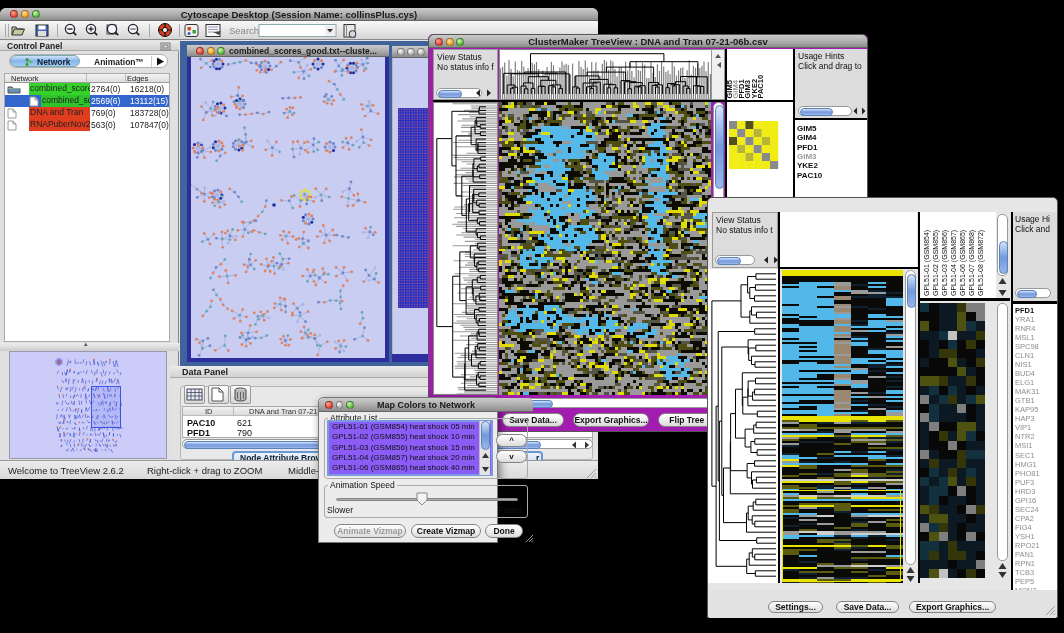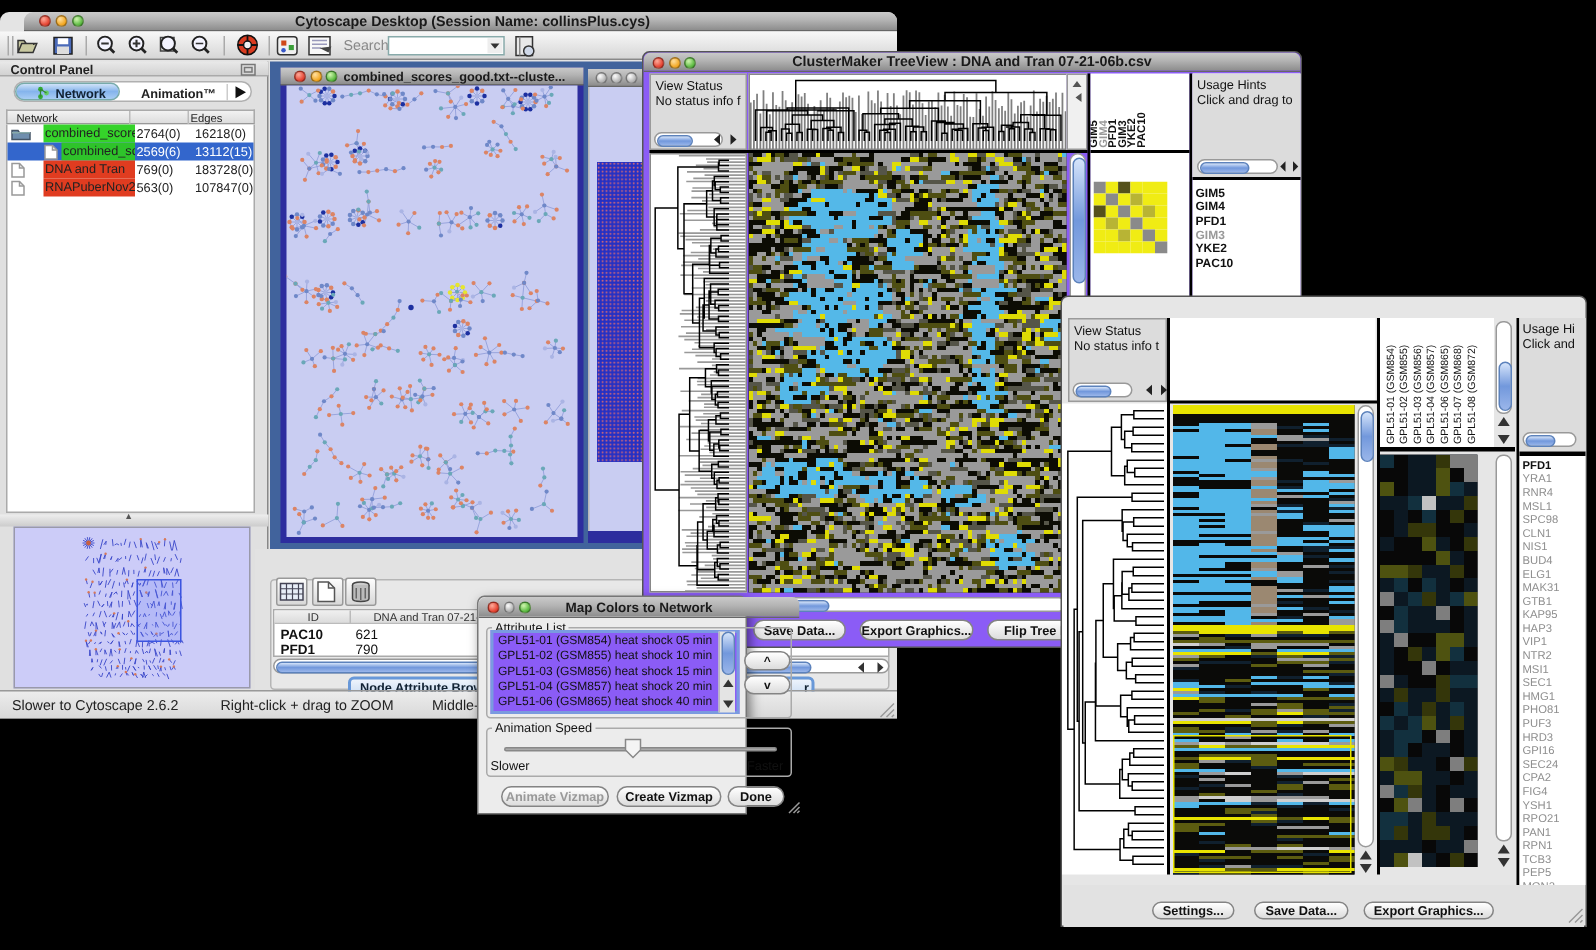--- a/index.html
+++ b/index.html
@@ -12,21 +12,21 @@
 .gry{background:radial-gradient(circle at 35% 30%,#fdfdfd,#b0b0b0 70%)}
 .ttl{font-weight:bold;color:#1a1a1a;text-align:center;white-space:nowrap}
 .pnl{background:#dcdcdc;border:1px solid #9a9a9a}
 .sbt{background:#fff;border:1px solid #999;border-radius:999px}
 .sbp{background:linear-gradient(#d5e4fa,#7298dc 50%,#9ab6ea);border:1px solid #5c82bc;border-radius:999px}
 .aq{background:linear-gradient(#fff,#dcdcdc);border:1px solid #848484;border-radius:999px;text-align:center;font-weight:bold;color:#111}
 .blkln{background:#000}
 svg{display:block}
 </style></head><body>
 <div class="a" style="left:0;top:8px;width:598px;height:471px;background:#e4e4e4;border-radius:6px 6px 0 0;overflow:hidden">
-    <div class="a tb" style="left:16px;top:0;width:598px;height:13px;border-radius:6px 6px 0 0">
+    <div class="a tb" style="left:0;top:0;width:598px;height:13px;border-radius:6px 6px 0 0">
       <div class="a lt red" style="left:10px;top:2px"></div>
       <div class="a lt org" style="left:21px;top:2px"></div>
       <div class="a lt grn" style="left:32px;top:2px"></div>
       <div class="ttl" style="font-size:9.5px;line-height:13px">Cytoscape Desktop (Session Name: collinsPlus.cys)</div>
     </div>
     <div class="a" style="left:0;top:13px;width:598px;height:19px;background:linear-gradient(#f8f8f8,#d6d6d6);border-bottom:1px solid #888">
       <svg class="a" style="left:0;top:0" width="598" height="19">
         <path d="M5.5 3v13M8.5 3v13" stroke="#aaa" fill="none"></path>
         <g stroke="#333" fill="#c8c8a0" stroke-width="1">
           <path d="M12 14l2.5-6h10l-2.5 6zM12 14V6h4l1.5 2h5v1"></path>
@@ -1469,20 +1469,23 @@
               <circle cx="171.6" cy="279.1" r="1.4" fill="#6aa8b8"></circle>
               <circle cx="177" cy="283.5" r="1.4" fill="#dc8465"></circle>
               <circle cx="163.6" cy="282.3" r="1.4" fill="#6f88c8"></circle>
               <circle cx="173.4" cy="270.7" r="1.4" fill="#6f88c8"></circle>
             </g>
           </svg>
         </div>
       </div>
     </div>
     <div class="a" style="left:170px;top:358px;width:428px;height:102px;background:#e2e2e2">
+      <div class="a" style="left:0;top:0;width:428px;height:12px;background:linear-gradient(#ececec,#d0d0d0);border-bottom:1px solid #aaa">
+        <span class="a" style="left:12px;top:1px;font-size:9px;font-weight:bold;color:#222">Data Panel</span>
+      </div>
       <div class="a" style="left:10px;top:20px;width:413px;height:74px;background:#e8e8e8;border:1px solid #b5b5b5;border-radius:3px"></div>
       <div class="a" style="left:14px;top:19px;width:21px;height:19px;background:linear-gradient(#fdfdfd,#d8d8d8);border:1px solid #999;border-radius:2px"></div>
       <div class="a" style="left:38px;top:19px;width:21px;height:19px;background:linear-gradient(#fdfdfd,#d8d8d8);border:1px solid #999;border-radius:2px"></div>
       <div class="a" style="left:60px;top:19px;width:21px;height:19px;background:linear-gradient(#fdfdfd,#d8d8d8);border:1px solid #999;border-radius:2px"></div>
       <svg class="a" style="left:16px;top:22px" width="17" height="13">
         <rect x="1" y="1" width="15" height="11" fill="#e8eef8" stroke="#445"></rect>
         <path d="M1 4.5h15M1 8h15M5 1v11M9 1v11M13 1v11" stroke="#445" stroke-width="0.8"></path>
       </svg>
       <svg class="a" style="left:41px;top:21px" width="13" height="15">
         <path d="M1 1h7l4 4v9H1z" fill="#fff" stroke="#555"></path>
@@ -1510,29 +1513,29 @@
           <path d="M5 0.5l-4 3.5 4 3.5z" fill="#333"></path>
           <path d="M14 0.5l4 3.5-4 3.5z" fill="#333"></path>
         </svg>
       </div>
       <div class="a" style="left:62px;top:85px;width:311px;height:13px;background:linear-gradient(#eef4fc,#cfe0f4);border:2px solid #6898d8;border-radius:4px 4px 0 0">
         <span class="a" style="left:6px;top:0px;font-size:8.5px;font-weight:bold;color:#123;white-space:nowrap">Node Attribute Browser</span>
       </div>
       <span class="a" style="left:366px;top:87px;font-size:8.5px;font-weight:bold;color:#123">r</span>
     </div>
     <div class="a" style="left:0;top:452px;width:598px;height:19px;background:linear-gradient(#ececec,#d8d8d8);border-top:1px solid #999">
-      <span class="a" style="left:8px;top:4px;font-size:9.5px;color:#222">Slower to Cytoscape 2.6.2</span>
+      <span class="a" style="left:8px;top:4px;font-size:9.5px;color:#222">Welcome to TreeView 2.6.2</span>
       <span class="a" style="left:147px;top:4px;font-size:9.5px;color:#222">Right-click + drag  to  ZOOM</span>
       <span class="a" style="left:288px;top:4px;font-size:9.5px;color:#222">Middle-click + drag to PAN</span>
       <svg class="a" style="left:586px;top:7px" width="11" height="11">
         <path d="M10 1L1 10M10 5L5 10M10 8.5L8.5 10" stroke="#999"></path>
       </svg>
     </div>
   </div>
-<div class="a" style="left:428px;top:34px;width:440px;height:398px;background:#8b5cf6;border:1px solid #555;border-radius:5px 5px 0 0;z-index:20">
+<div class="a" style="left:428px;top:34px;width:440px;height:398px;background:#a21caf;border:1px solid #555;border-radius:5px 5px 0 0;z-index:20">
     <div class="a tb" style="left:0;top:0;width:438px;height:13px;border-radius:5px 5px 0 0">
       <div class="a lt red" style="left:6.0px;top:2.5px;width:8px;height:8px"></div>
       <div class="a lt org" style="left:16.5px;top:2.5px;width:8px;height:8px"></div>
       <div class="a lt grn" style="left:27.0px;top:2.5px;width:8px;height:8px"></div>
       <div class="ttl" style="font-size:9.5px;line-height:13px">ClusterMaker TreeView : DNA and Tran 07-21-06b.csv</div>
     </div>
     <div class="a pnl" style="left:4px;top:14px;width:65px;height:51px">
       <div style="font-size:8.5px;color:#111;padding:2px 0 0 3px;white-space:nowrap;overflow:hidden">View Status<br>No status info f</div>
       <div class="a sbt" style="left:2px;top:38px;width:46px;height:10px">
         <div class="sbp" style="position:absolute;left:1px;top:0.5px;width:24px;height:8px"></div>

